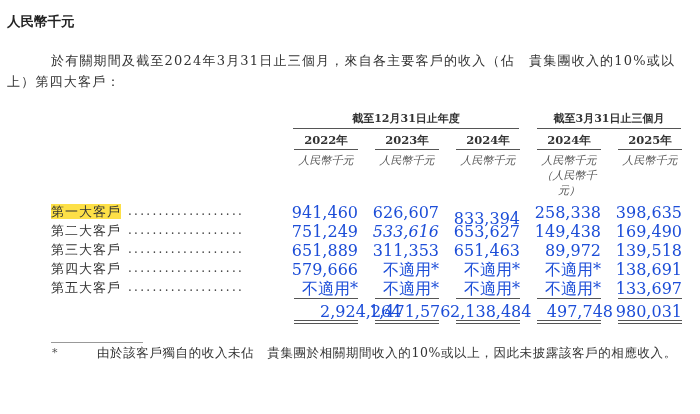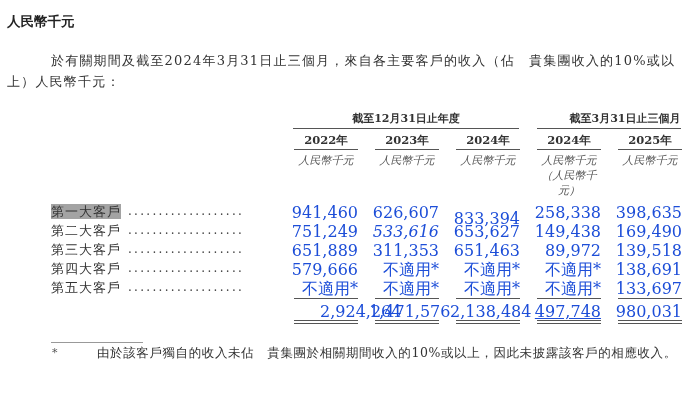--- a/index.html
+++ b/index.html
@@ -7,38 +7,38 @@
          font-family:"DejaVu Serif","Liberation Serif",serif; color:#222; }
   .abs { position:absolute; white-space:nowrap; }
   .heading { left:7px; top:13px; font-family:"DejaVu Sans","Liberation Sans",sans-serif; font-weight:bold; font-size:13.5px; color:#222; }
   .para { left:7px; top:50px; width:690px; font-size:13px; line-height:21px; letter-spacing:1.2px; white-space:normal; color:#333; }
   .para .indent { display:inline-block; width:44px; }
   .grp { font-size:11px; font-weight:bold; text-align:center; color:#333; }
   .line { position:absolute; background:#555; height:1px; }
   .colhead { font-size:11.5px; font-weight:bold; text-align:center; color:#333; width:64px; }
   .unit { font-size:11px; font-style:italic; text-align:center; color:#555; width:70px; line-height:15px; white-space:normal; }
   .rowlabel { left:51px; font-size:13px; color:#333; letter-spacing:1px; }
-  .rowlabel .hl { background:#a3a3a3; }
+  .rowlabel .hl { background:#fde047; }
   .dots { left:128px; font-size:12px; color:#444; letter-spacing:2.3px; }
   .cell { font-size:16px; text-align:right; width:70px; color:#1d4ed8; }
   .foot-star { left:52px; top:346px; font-size:11px; color:#555; }
   .foot { left:97px; top:343px; width:600px; font-size:12.5px; line-height:20px; letter-spacing:0.6px; white-space:normal; color:#333; }
 </style>
 </head>
 <body>
 
 <div class="abs heading">人民幣千元</div>
 
 <div class="abs para">
   <span class="indent"></span><span>於有關期間及截至2024年3月31日止三個月，來自各主要客戶的收入（佔　貴集團收入的10%或以</span><br>
-  <span>上）人民幣千元：</span>
+  <span>上）第四大客戶：</span>
 </div>
 
 <div class="abs grp" style="left:293px; top:111px; width:226px;">截至12月31日止年度</div>
-<div class="abs grp" style="left:553px; top:111px; width:144px;">截至3月31日止三個月</div>
+<div class="abs grp" style="left:537px; top:111px; width:144px;">截至3月31日止三個月</div>
 <div class="line" style="left:293px; top:128px; width:226px;"></div>
 <div class="line" style="left:537px; top:128px; width:144px;"></div>
 
 <div class="abs colhead" style="left:294px; top:133px;">2022年</div>
 <div class="abs colhead" style="left:375px; top:133px;">2023年</div>
 <div class="abs colhead" style="left:456px; top:133px;">2024年</div>
 <div class="abs colhead" style="left:537px; top:133px;">2024年</div>
 <div class="abs colhead" style="left:618px; top:133px;">2025年</div>
 
 <div class="line" style="left:294px; top:149px; width:64px;"></div>
@@ -98,21 +98,21 @@
 
 <div class="line" style="left:294px; top:298px; width:64px;"></div>
 <div class="line" style="left:375px; top:298px; width:64px;"></div>
 <div class="line" style="left:456px; top:298px; width:64px;"></div>
 <div class="line" style="left:537px; top:298px; width:64px;"></div>
 <div class="line" style="left:618px; top:298px; width:64px;"></div>
 
 <div class="abs cell" style="left:288px; top:302px;margin-left:32px;">2,924,264</div>
 <div class="abs cell" style="left:369px; top:302px;">1,471,576</div>
 <div class="abs cell" style="left:450px; top:302px;">2,138,484</div>
-<div class="abs cell" style="left:531px; top:302px;text-decoration:underline;">497,748</div>
+<div class="abs cell" style="left:543px; top:302px;">497,748</div>
 <div class="abs cell" style="left:612px; top:302px;">980,031</div>
 
 <div class="line" style="left:294px; top:320px; width:64px;"></div>
 <div class="line" style="left:294px; top:323px; width:64px;"></div>
 <div class="line" style="left:375px; top:320px; width:64px;"></div>
 <div class="line" style="left:375px; top:323px; width:64px;"></div>
 <div class="line" style="left:456px; top:320px; width:64px;"></div>
 <div class="line" style="left:456px; top:323px; width:64px;"></div>
 <div class="line" style="left:537px; top:320px; width:64px;"></div>
 <div class="line" style="left:537px; top:323px; width:64px;"></div>

